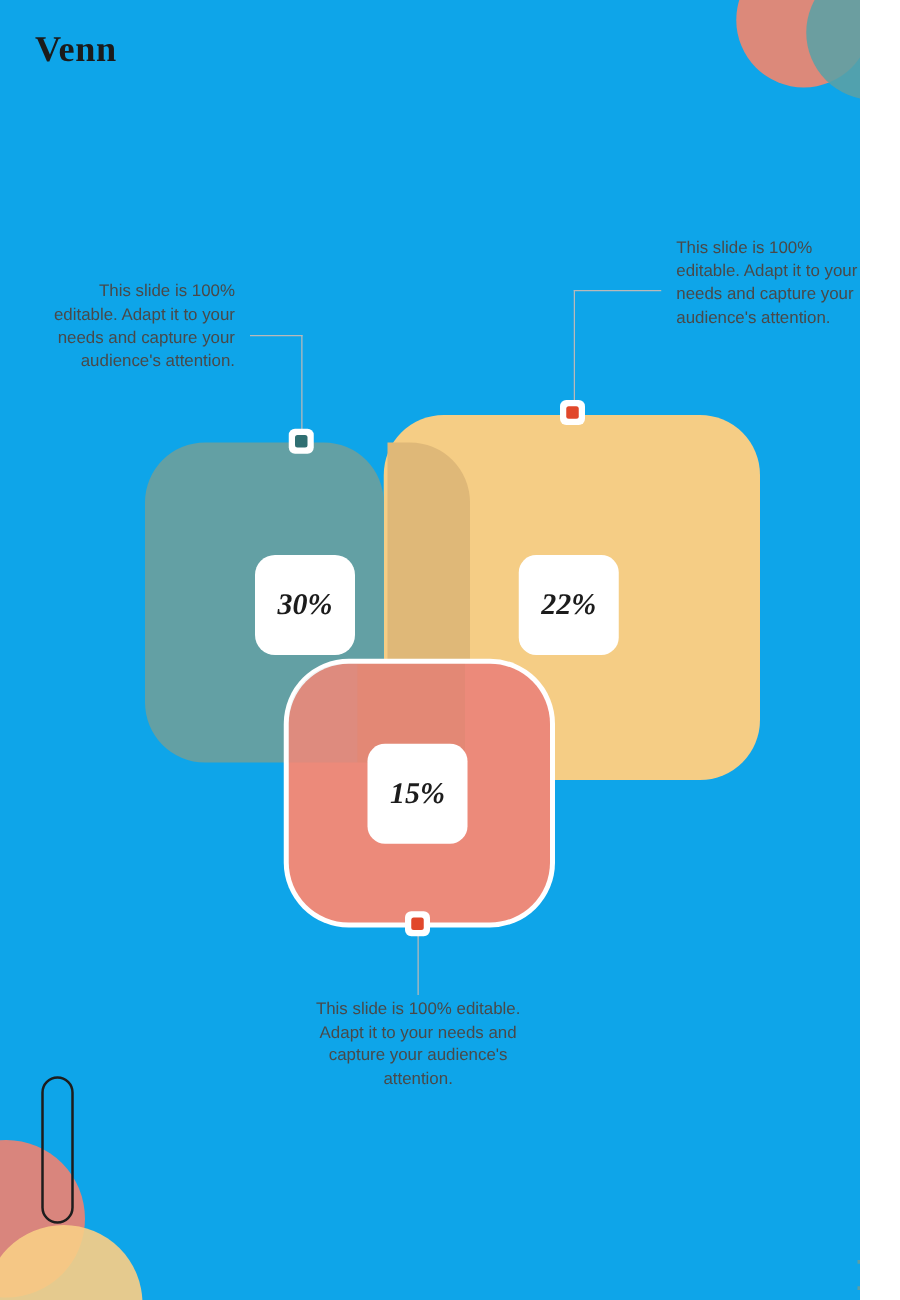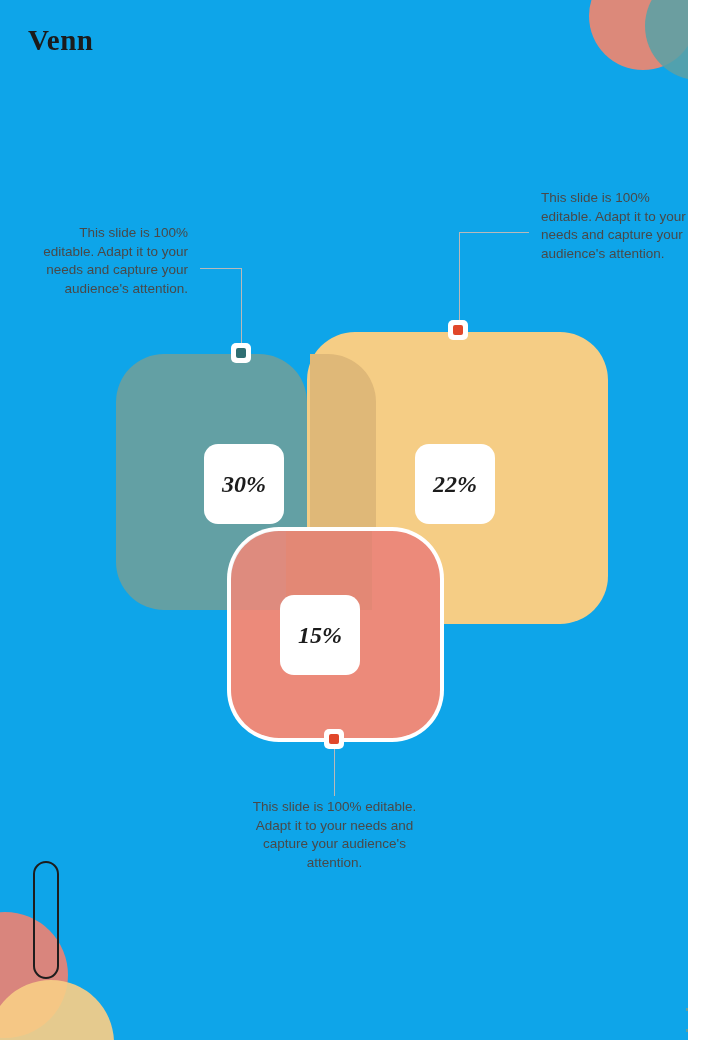--- a/index.html
+++ b/index.html
@@ -88,23 +88,23 @@
   }
 
   
   .chip{
     position:absolute;width:80px;height:80px;border-radius:14px;
     background:#ffffff;display:flex;align-items:center;justify-content:center;
     font-family:"Liberation Serif", serif;
     font-style:italic;font-weight:bold;font-size:24px;color:#1c1c1c;
     z-index:6;
   }
-  .chip-30{left:204px;top:444px;}
+  .chip-30{left:204px;top:444px;border-radius:16px;}
   .chip-60{left:415px;top:444px;}
-  .chip-15{left:280px;top:595px;}
+  .chip-15{left:294px;top:595px;}
 
   
   .marker{
     position:absolute;width:20px;height:20px;border-radius:5px;
     background:#ffffff;z-index:8;
     display:flex;align-items:center;justify-content:center;
   }
   .marker i{display:block;width:10px;height:10px;border-radius:2px;}
   .marker-teal{left:231px;top:343px;}
   .marker-teal i{background:#2f6f72;}

